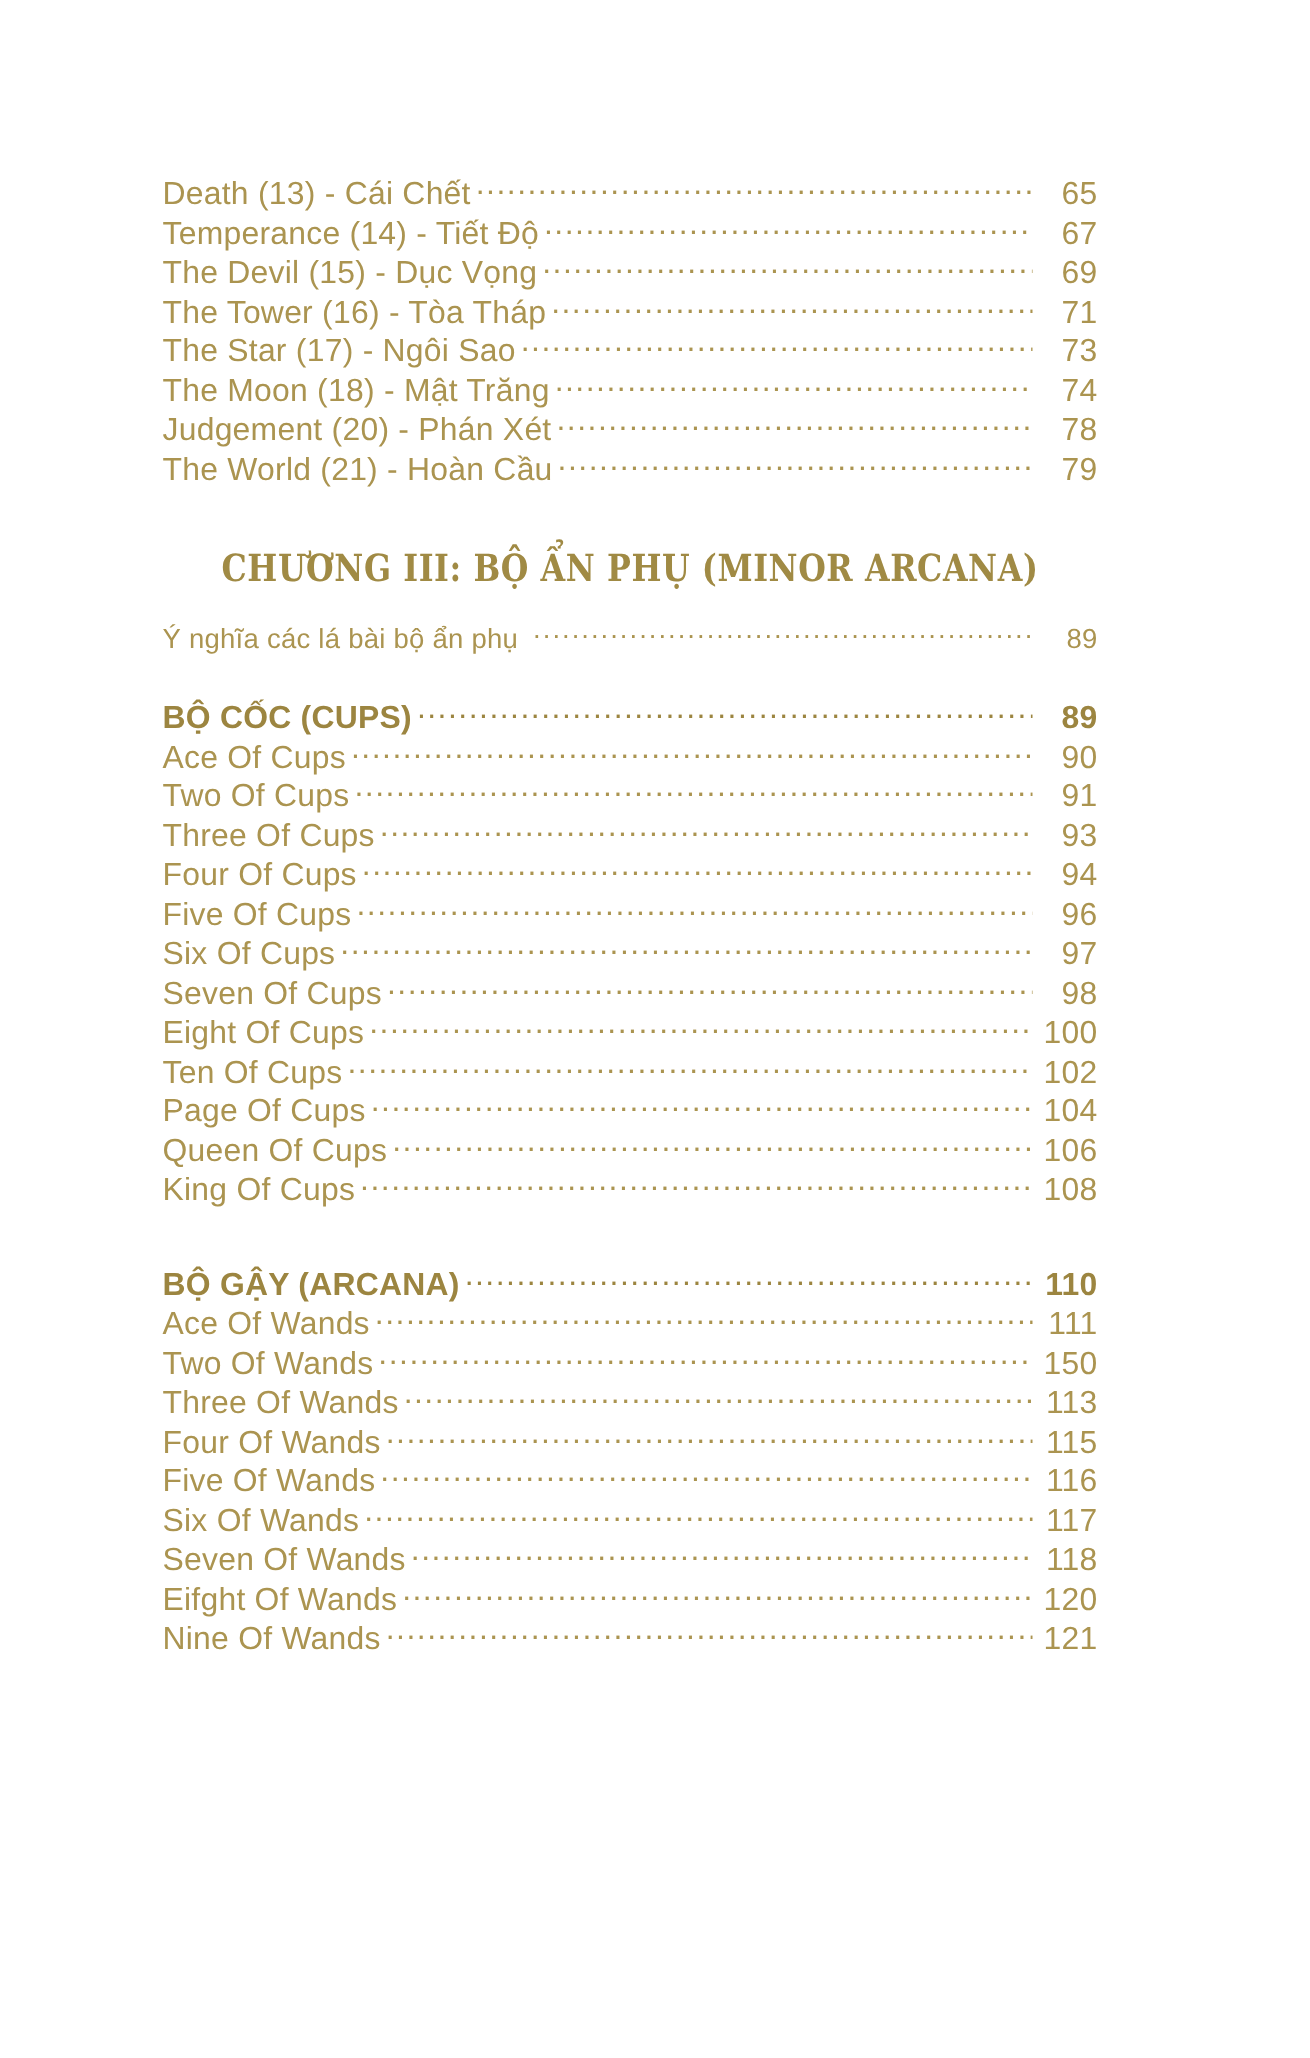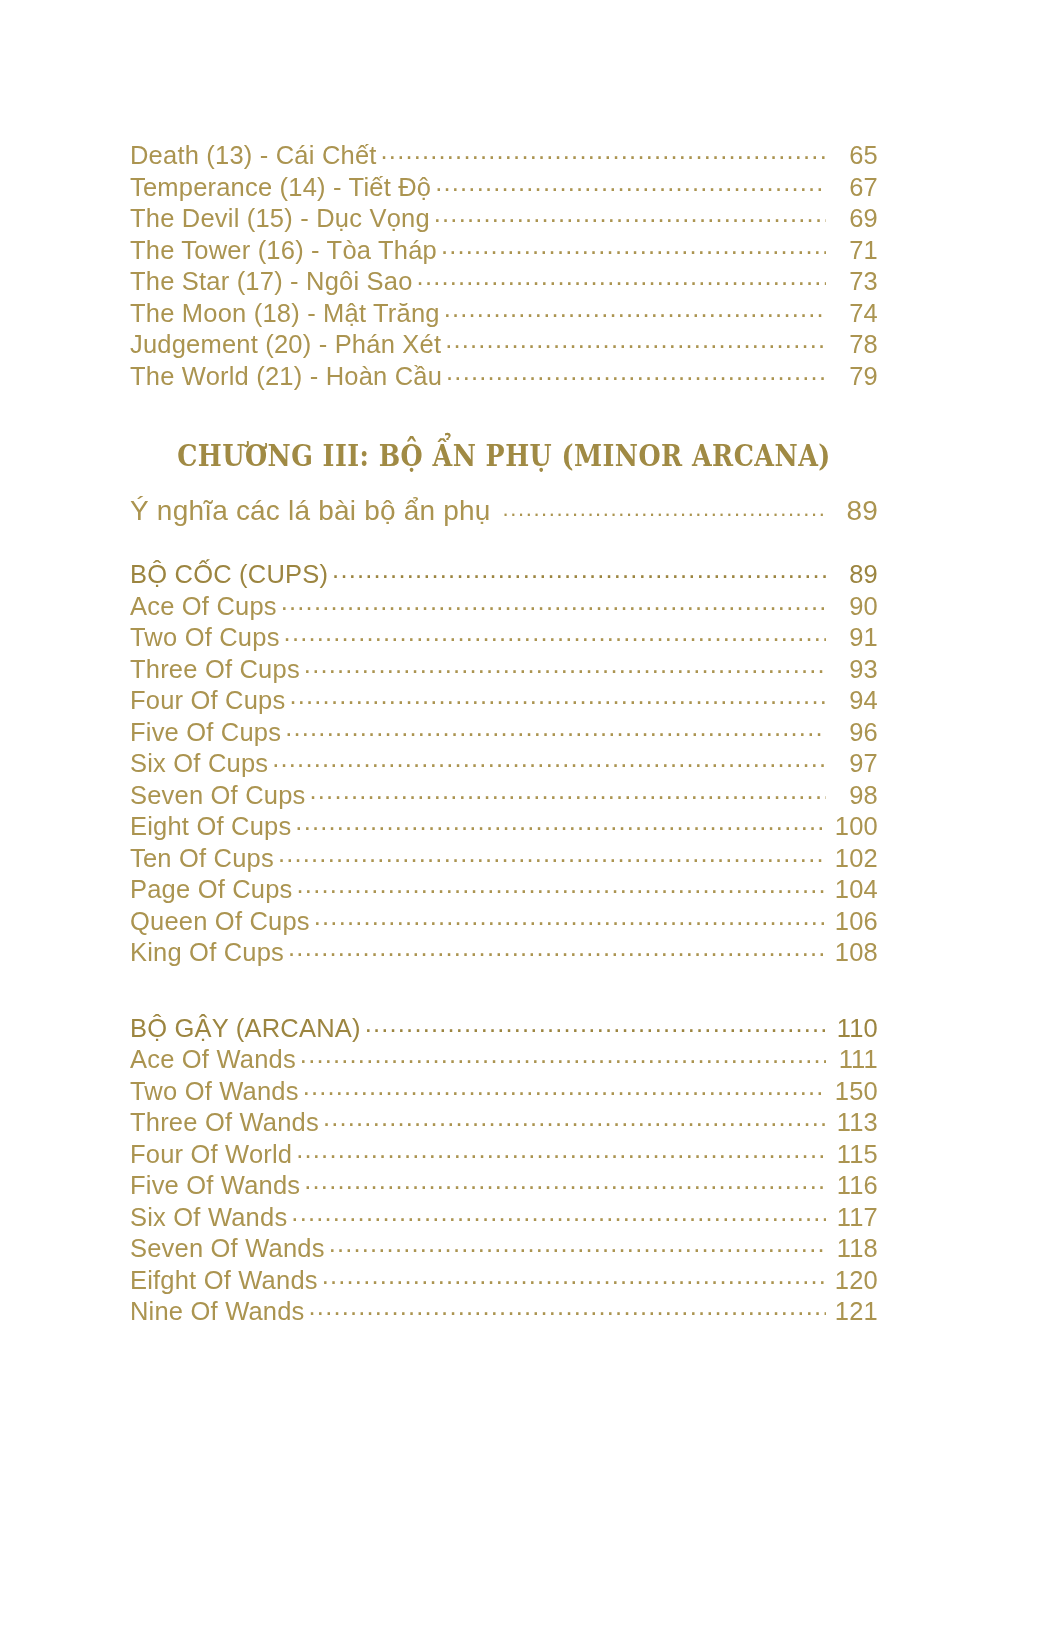--- a/index.html
+++ b/index.html
@@ -24,21 +24,21 @@
   }
 
   .toc-list {
     list-style: none;
     margin: 0;
     padding: 0;
   }
 
   .toc-row {
     display: flex;
-    align-items: center;
+    align-items: flex-start;
     font-size: 25.5px;
     line-height: 31.5px;
     color: #ab9450;
     white-space: nowrap;
     letter-spacing: 0.2px;
   }
 
   .toc-row .label {
     flex: 0 0 auto;
     padding-right: 2px;
@@ -64,29 +64,29 @@
 
   .toc-row .page-num {
     flex: 0 0 auto;
     text-align: right;
     min-width: 46px;
     padding-left: 4px;
   }
 
   .toc-row.bold .label,
   .toc-row.bold .page-num {
-    font-weight: normal;
+    font-weight: bold;
     color: #9c8540;
   }
   .toc-row.bold .leader::after {
     color: #9c8540;
   }
 
   .toc-row.small {
-    font-size: 28px;
+    font-size: 22px;
     line-height: 28px;
   }
   .toc-row.small .leader::after {
     font-size: 22px;
     letter-spacing: 1.6px;
   }
   .toc-row.small .leader {
     margin-left: 10px;
   }
 
@@ -250,21 +250,21 @@
       <span class="label">Two Of Wands</span>
       <span class="leader"></span>
       <span class="page-num">150</span>
     </li>
     <li class="toc-row">
       <span class="label">Three Of Wands</span>
       <span class="leader"></span>
       <span class="page-num">113</span>
     </li>
     <li class="toc-row">
-      <span class="label">Four Of World</span>
+      <span class="label">Four Of Wands</span>
       <span class="leader"></span>
       <span class="page-num">115</span>
     </li>
     <li class="toc-row">
       <span class="label">Five Of Wands</span>
       <span class="leader"></span>
       <span class="page-num">116</span>
     </li>
     <li class="toc-row">
       <span class="label">Six Of Wands</span>

